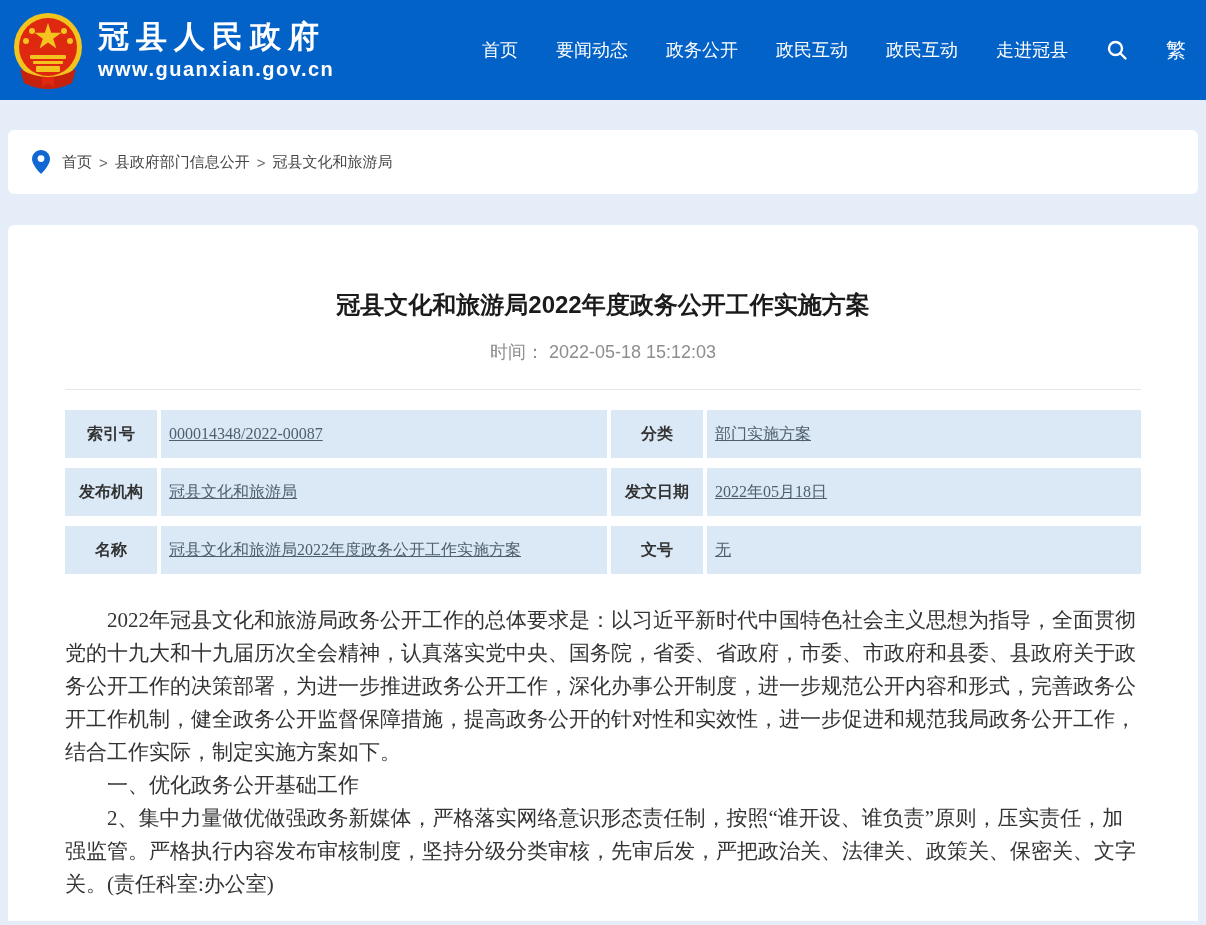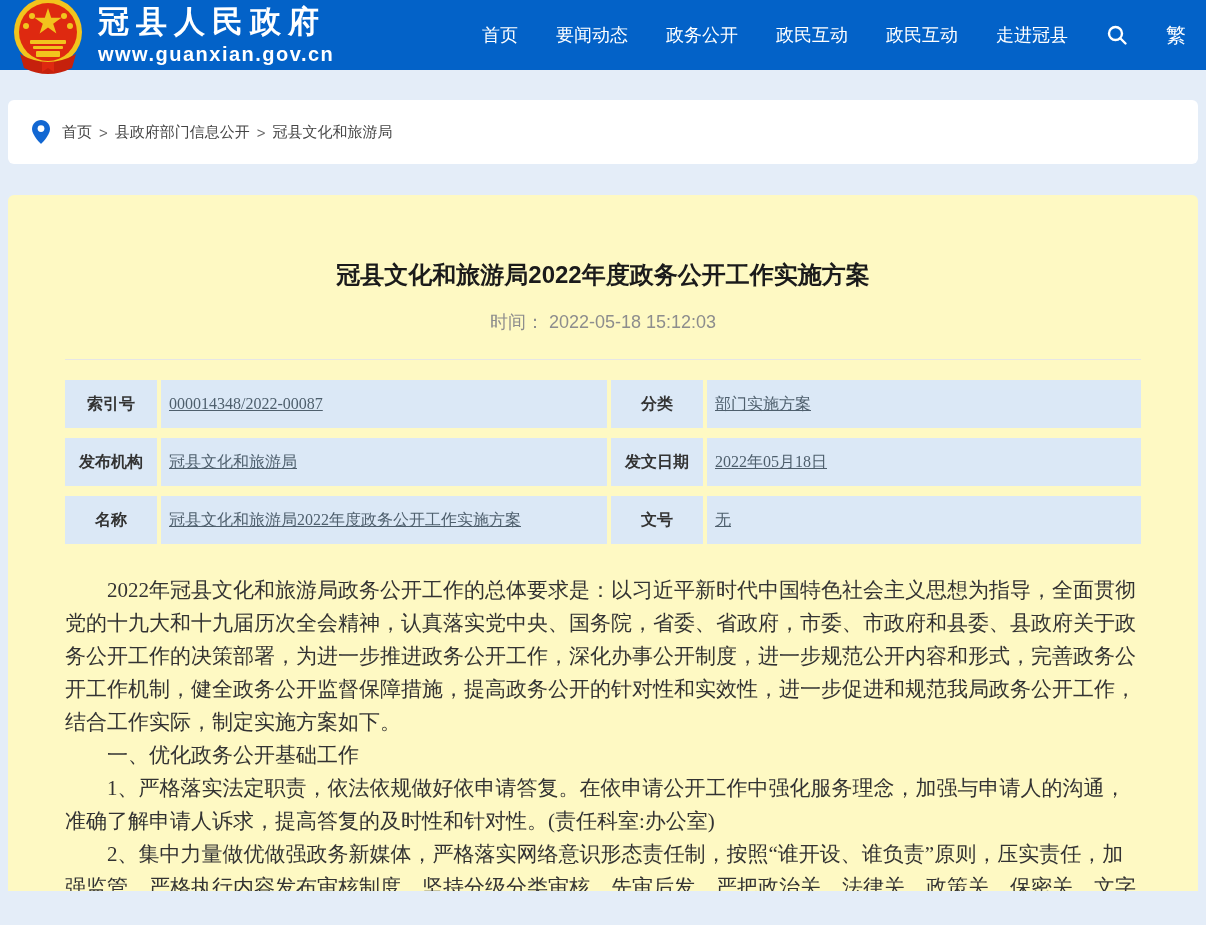--- a/index.html
+++ b/index.html
@@ -4,21 +4,21 @@
 <style>
   * { margin: 0; padding: 0; box-sizing: border-box; }
   html, body { width: 1206px; height: 925px; overflow: hidden; }
   body {
     background: #e4edf8;
     font-family: "Liberation Sans", "DejaVu Sans", sans-serif;
   }
 
   
   .site-header {
-    height: 70px;
+    height: 100px;
     background: #0362c8;
     display: flex;
     align-items: center;
     padding: 0 12px;
     position: relative;
   }
   .logo-wrap {
     display: flex;
     align-items: center;
     cursor: pointer;
@@ -70,21 +70,21 @@
     padding: 0 24px;
   }
   .pin-icon { width: 18px; height: 24px; margin-right: 12px; }
   .breadcrumb { font-size: 15px; color: #454545; display: flex; align-items: center; }
   .breadcrumb a { color: #454545; text-decoration: none; cursor: pointer; }
   .crumb-sep { margin: 0 7px; color: #666; }
 
   
   .content-card {
     margin: 31px 8px 0 8px;
-    background: #fef9c3;
+    background: #ffffff;
     border-radius: 6px 6px 0 0;
     height: 696px;
     overflow: hidden;
     padding: 62px 57px 0 57px;
   }
   .article-title {
     text-align: center;
     font-size: 24px;
     font-weight: bold;
     color: #1b1b1b;
@@ -219,16 +219,15 @@
 
     <div class="meta-cell meta-label">名称</div>
     <div class="meta-cell meta-value">冠县文化和旅游局2022年度政务公开工作实施方案</div>
     <div class="meta-cell meta-label">文号</div>
     <div class="meta-cell meta-value">无</div>
   </div>
 
   <div class="article-body">
     <p>2022年冠县文化和旅游局政务公开工作的总体要求是：以习近平新时代中国特色社会主义思想为指导，全面贯彻党的十九大和十九届历次全会精神，认真落实党中央、国务院，省委、省政府，市委、市政府和县委、县政府关于政务公开工作的决策部署，为进一步推进政务公开工作，深化办事公开制度，进一步规范公开内容和形式，完善政务公开工作机制，健全政务公开监督保障措施，提高政务公开的针对性和实效性，进一步促进和规范我局政务公开工作，结合工作实际，制定实施方案如下。</p>
     <p>一、优化政务公开基础工作</p>
-    <p>1、严格落实法定职责，依法依规做好依申请答复。在依申请公开工作中强化服务理念，加强与申请人的沟通，准确了解申请人诉求，提高答复的及时性和针对性。(责任科室:办公室)</p>
     <p>2、集中力量做优做强政务新媒体，严格落实网络意识形态责任制，按照“谁开设、谁负责”原则，压实责任，加强监管。严格执行内容发布审核制度，坚持分级分类审核，先审后发，严把政治关、法律关、政策关、保密关、文字关。(责任科室:办公室)</p>
   </div>
 </main>
 
 </body></html>

